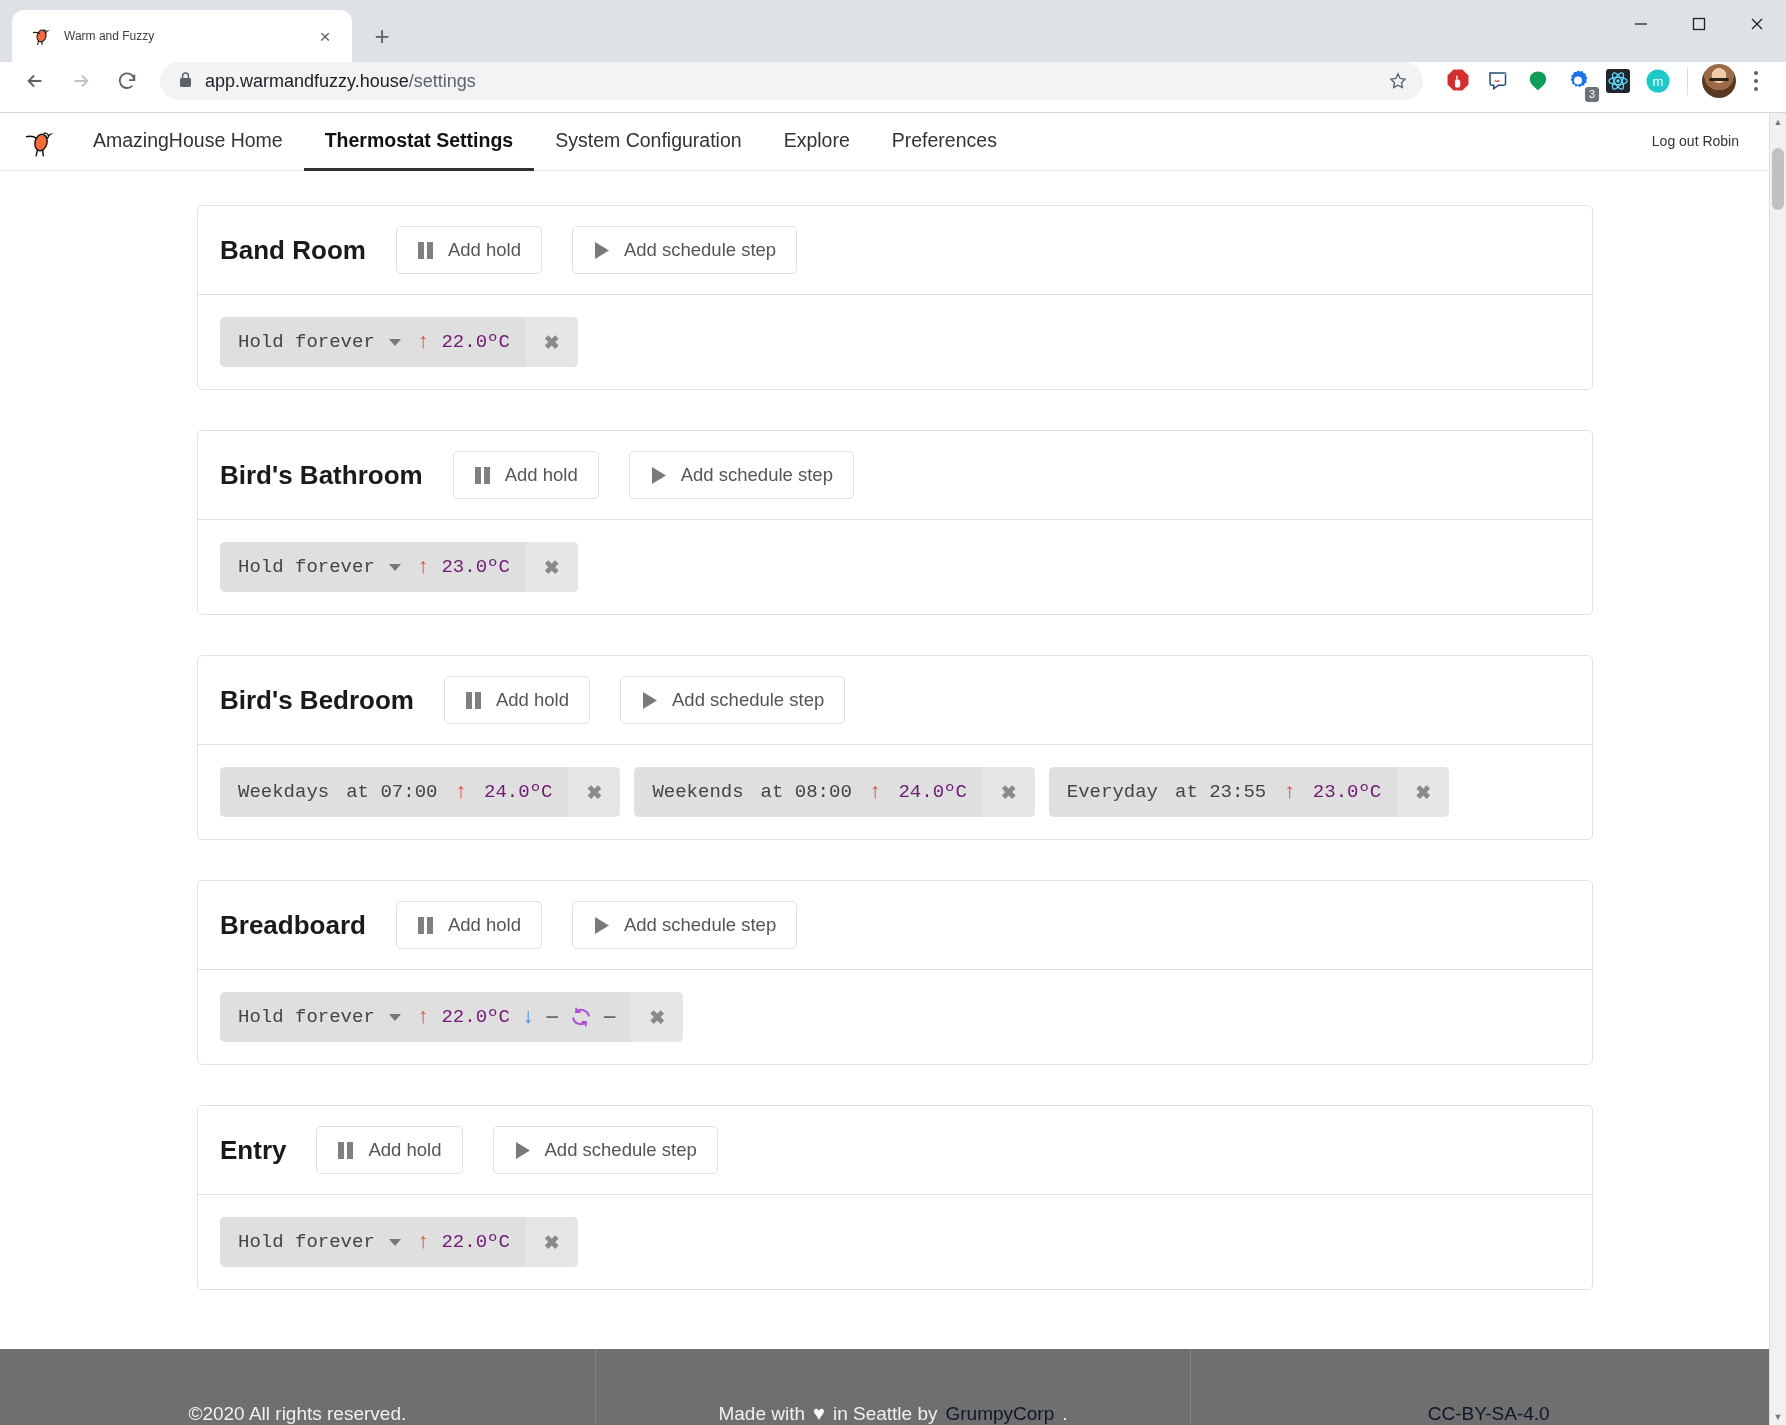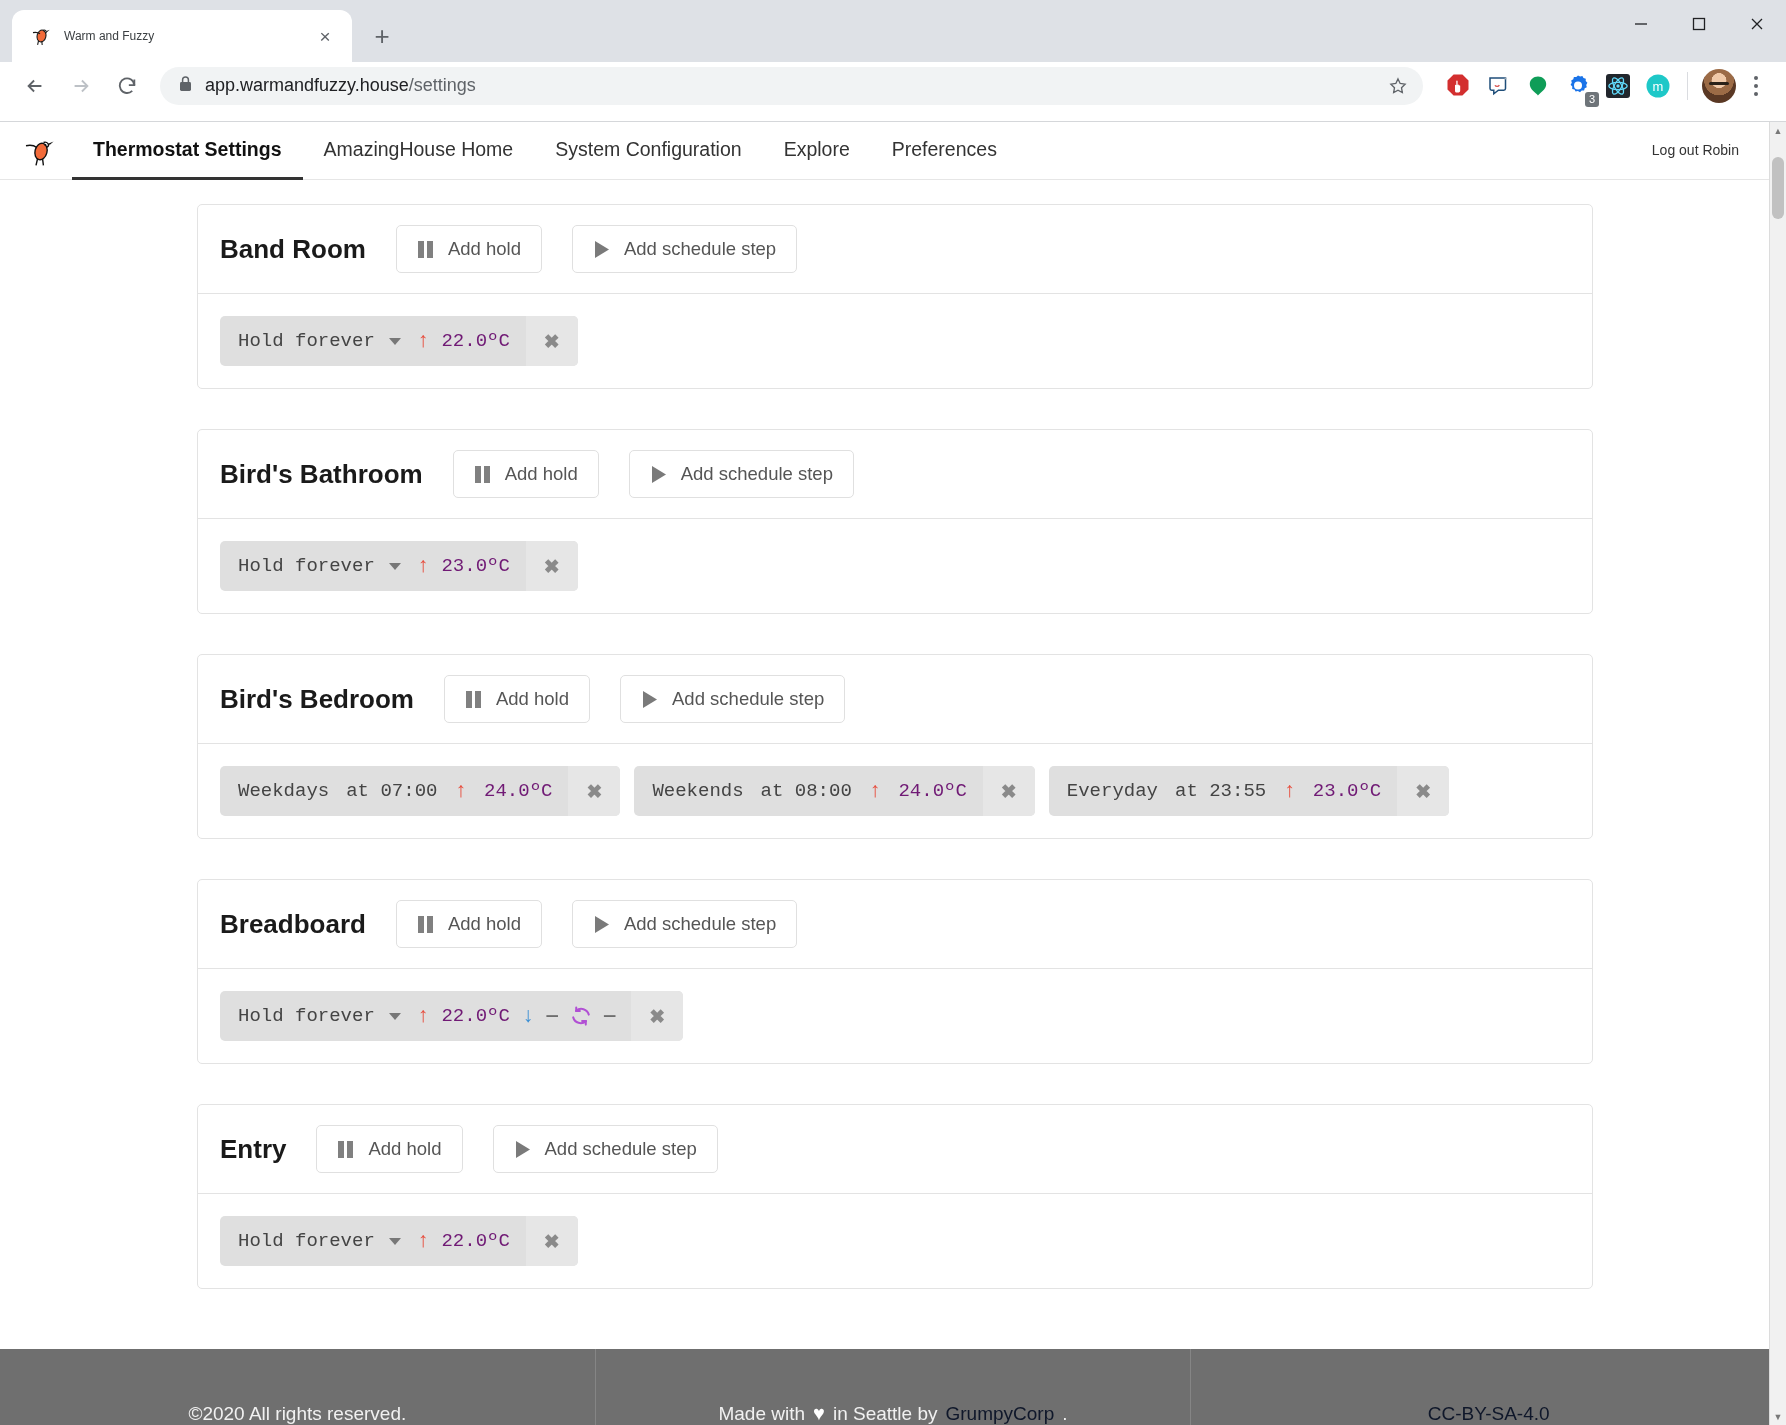--- a/index.html
+++ b/index.html
@@ -62,21 +62,21 @@
   }
   .wc {
     width: 58px; height: 48px;
     display: flex; align-items: center; justify-content: center;
     color: #202124;
   }
   .wc svg { display: block; }
 
   
   .toolbar {
-    height: 60px;
+    height: 51px;
     background: #ffffff;
     display: flex; align-items: center;
     padding: 0 14px 12px 14px;
     gap: 4px;
     flex: none;
     border-bottom: 1px solid #d5d7da;
   }
   .navbtn {
     width: 42px; height: 42px; flex: none;
     display: flex; align-items: center; justify-content: center;
@@ -158,21 +158,21 @@
   .nav-right .navitem { font-size:14px; color:#333; }
 
   
   .content {
     flex: 1 1 auto;
     padding: 24px 0 0 0;
     overflow: hidden;
   }
   .cards {
     width: 1400px;
-    margin: 0 auto;
+    margin: 10px auto;
     padding-left: 4px;
   }
   .card {
     border: 1px solid #e3e3e3;
     border-radius: 5px;
     margin-bottom: 40px;
     background: #fff;
   }
   .card-head {
     display: flex; align-items: center;
@@ -401,22 +401,22 @@
           <svg width="34" height="30" viewBox="0 0 34 30">
             <ellipse cx="17" cy="15.5" rx="6" ry="8.4" fill="#f26b3a" transform="rotate(14 17 15.5)"></ellipse>
             <ellipse cx="17" cy="15.5" rx="6" ry="8.4" fill="none" stroke="#111" stroke-width="1.4" transform="rotate(14 17 15.5)"></ellipse>
             <path d="M19.5 6.5c2.4-.8 4.4.3 4.9 1.8.4 1.2-.4 2.5-1.8 3" fill="none" stroke="#111" stroke-width="1.4"></path>
             <path d="M24.6 7.4l5-2-4 3.5z" fill="#111"></path>
             <path d="M2 9.7c4-1 8-.4 10.8 1.8" fill="none" stroke="#111" stroke-width="1.5"></path>
             <path d="M13.6 22.5L12 29.4M18.6 23.2l.8 6.2" fill="none" stroke="#111" stroke-width="1.4"></path>
             <circle cx="21.4" cy="9" r="1" fill="#111"></circle>
           </svg>
         </div>
+        <a class="navitem">AmazingHouse Home</a>
         <a class="navitem active">Thermostat Settings</a>
-        <a class="navitem">AmazingHouse Home</a>
         <a class="navitem">System Configuration</a>
         <a class="navitem">Explore</a>
         <a class="navitem">Preferences</a>
         <div class="nav-right">
           <a class="navitem">Log out Robin</a>
         </div>
       </nav>
 
       <div class="content">
         <div class="cards" id="cards">

